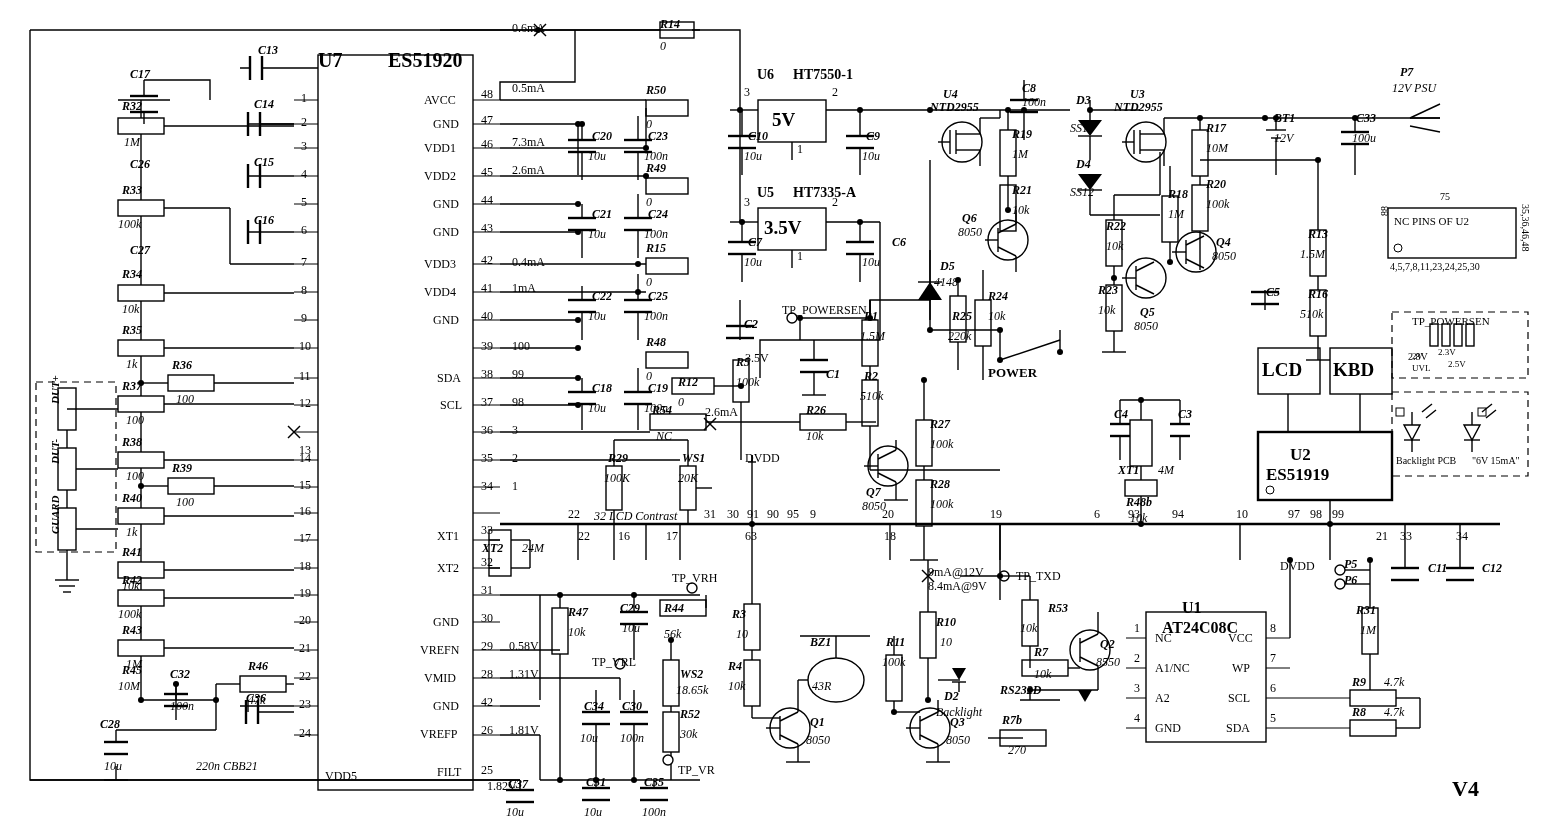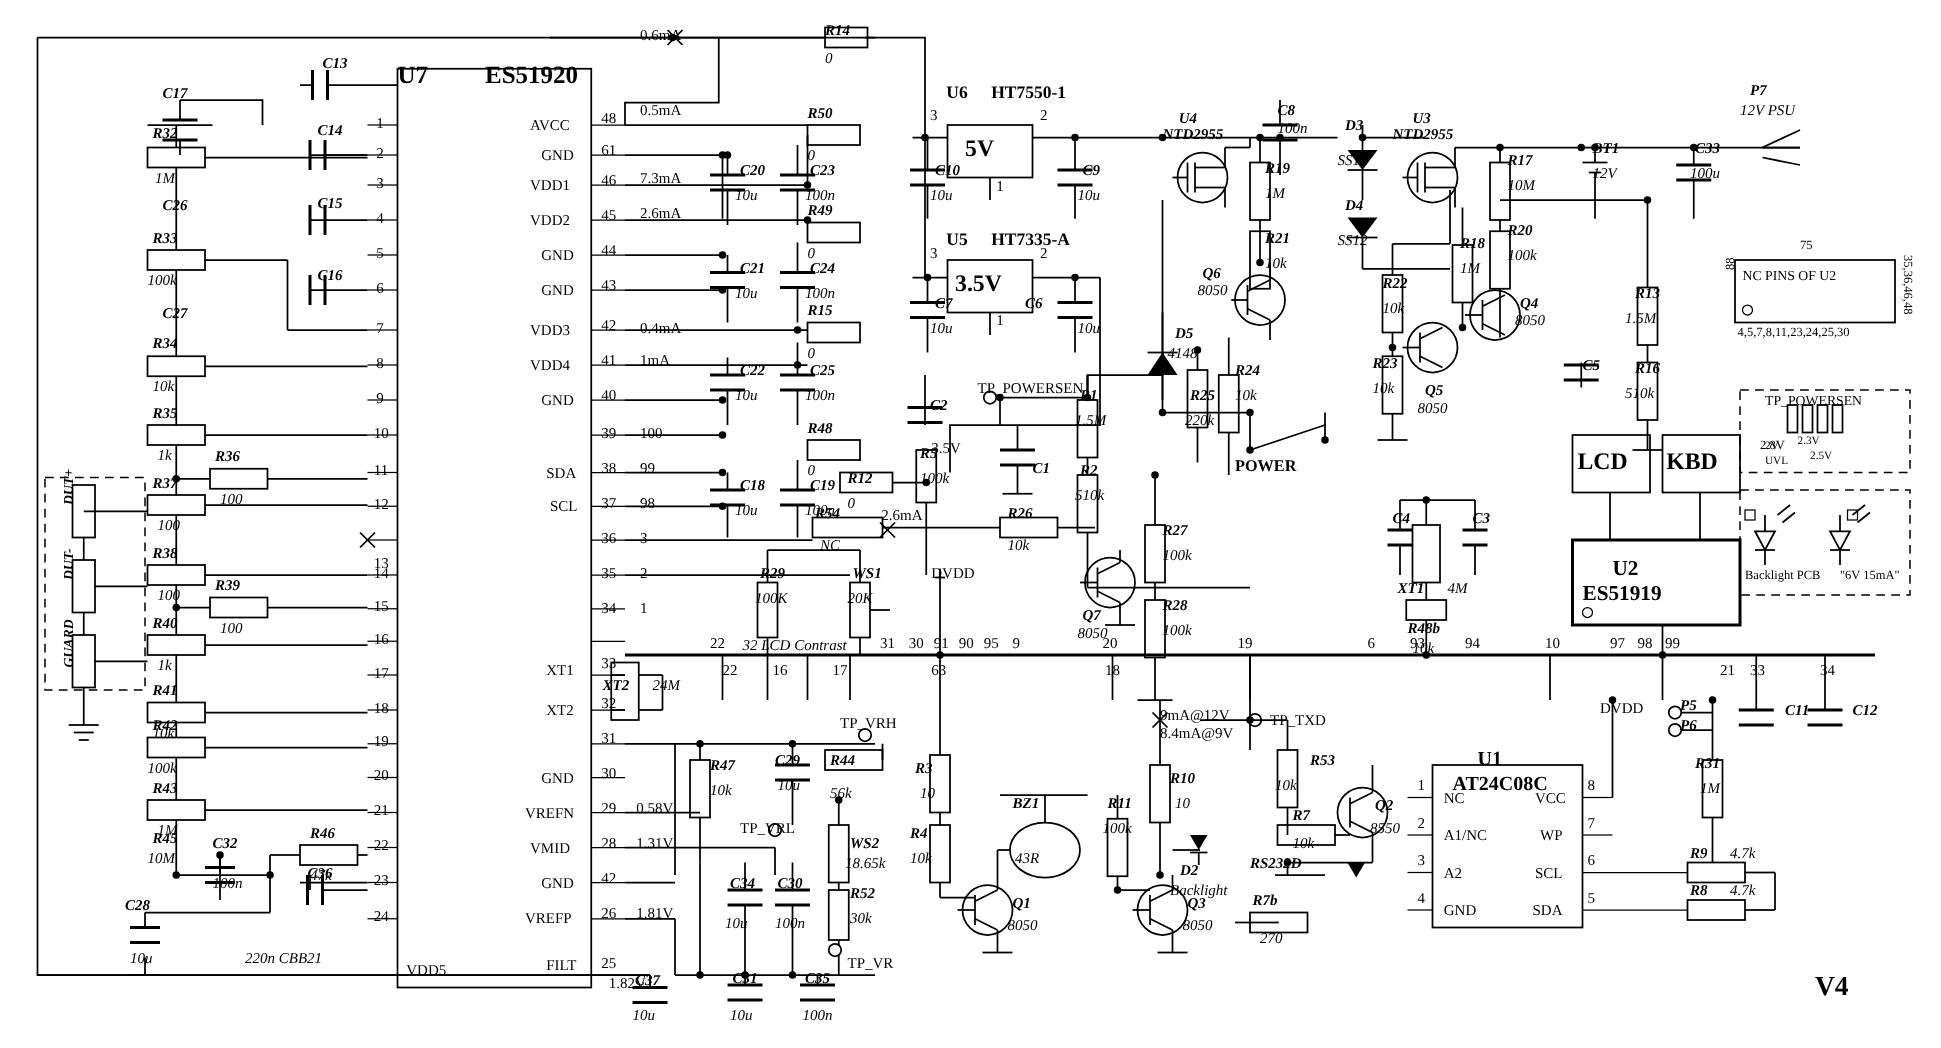--- a/index.html
+++ b/index.html
@@ -879,21 +879,21 @@
 <div class="lbl" style="left:437px;top:562px;">XT2</div>
 <div class="lbl" style="left:433px;top:616px;">GND</div>
 <div class="lbl" style="left:420px;top:644px;">VREFN</div>
 <div class="lbl" style="left:424px;top:672px;">VMID</div>
 <div class="lbl" style="left:433px;top:700px;">GND</div>
 <div class="lbl" style="left:420px;top:728px;">VREFP</div>
 <div class="lbl" style="left:437px;top:766px;">FILT</div>
 <div class="lbl" style="left:325px;top:770px;">VDD5</div>
 
 <div class="lbl" style="left:481px;top:88px;">48</div>
-<div class="lbl" style="left:481px;top:114px;">61</div>
+<div class="lbl" style="left:481px;top:114px;">47</div>
 <div class="lbl" style="left:481px;top:138px;">46</div>
 <div class="lbl" style="left:481px;top:166px;">45</div>
 <div class="lbl" style="left:481px;top:194px;">44</div>
 <div class="lbl" style="left:481px;top:222px;">43</div>
 <div class="lbl" style="left:481px;top:254px;">42</div>
 <div class="lbl" style="left:481px;top:282px;">41</div>
 <div class="lbl" style="left:481px;top:310px;">40</div>
 <div class="lbl" style="left:481px;top:340px;">39</div>
 <div class="lbl" style="left:512px;top:340px;">100</div>
 <div class="lbl" style="left:481px;top:368px;">38</div>
@@ -1109,21 +1109,21 @@
 <div class="lbl it" style="left:588px;top:402px;">10u</div>
 <div class="lbl it bd" style="left:648px;top:382px;">C19</div>
 <div class="lbl it" style="left:644px;top:402px;">100n</div>
 
 <div class="lbl it bd" style="left:748px;top:130px;">C10</div>
 <div class="lbl it" style="left:744px;top:150px;">10u</div>
 <div class="lbl it bd" style="left:866px;top:130px;">C9</div>
 <div class="lbl it" style="left:862px;top:150px;">10u</div>
 <div class="lbl it bd" style="left:748px;top:236px;">C7</div>
 <div class="lbl it" style="left:744px;top:256px;">10u</div>
-<div class="lbl it bd" style="left:820px;top:236px;font-style:italic;">C6</div>
+<div class="lbl it bd" style="left:892px;top:236px;font-style:italic;">C6</div>
 <div class="lbl it" style="left:862px;top:256px;">10u</div>
 <div class="lbl it bd" style="left:744px;top:318px;">C2</div>
 <div class="lbl it bd" style="left:826px;top:368px;">C1</div>
 <div class="lbl it bd" style="left:1022px;top:82px;">C8</div>
 <div class="lbl it" style="left:1022px;top:96px;">100n</div>
 <div class="lbl it bd" style="left:1356px;top:112px;">C33</div>
 <div class="lbl it" style="left:1352px;top:132px;">100u</div>
 <div class="lbl it bd" style="left:1266px;top:286px;">C5</div>
 <div class="lbl it bd" style="left:1114px;top:408px;">C4</div>
 <div class="lbl it bd" style="left:1178px;top:408px;">C3</div>

